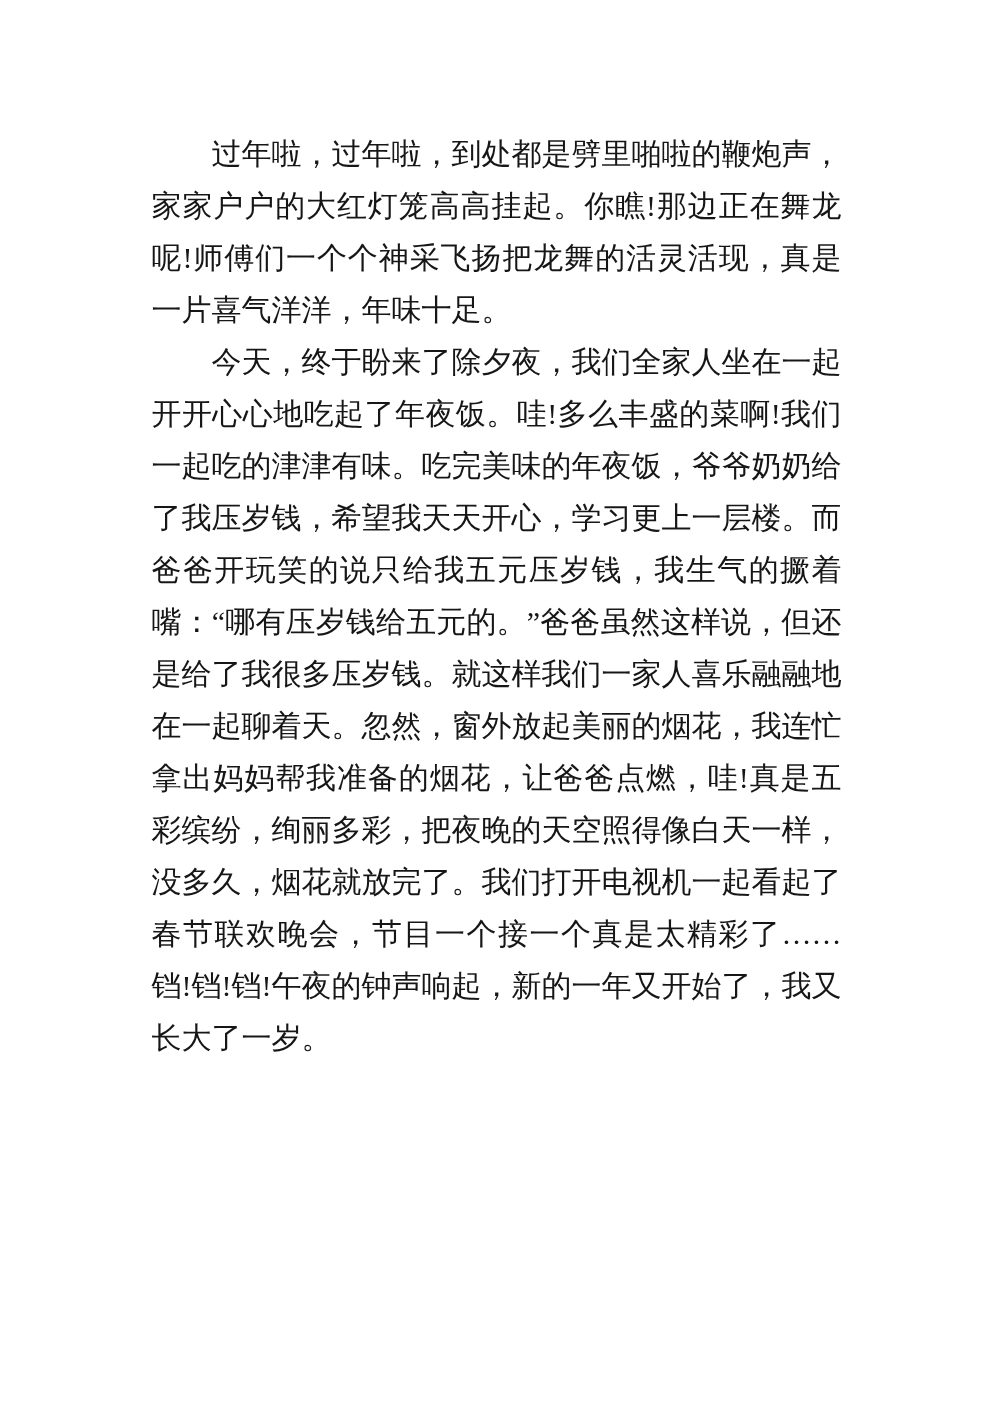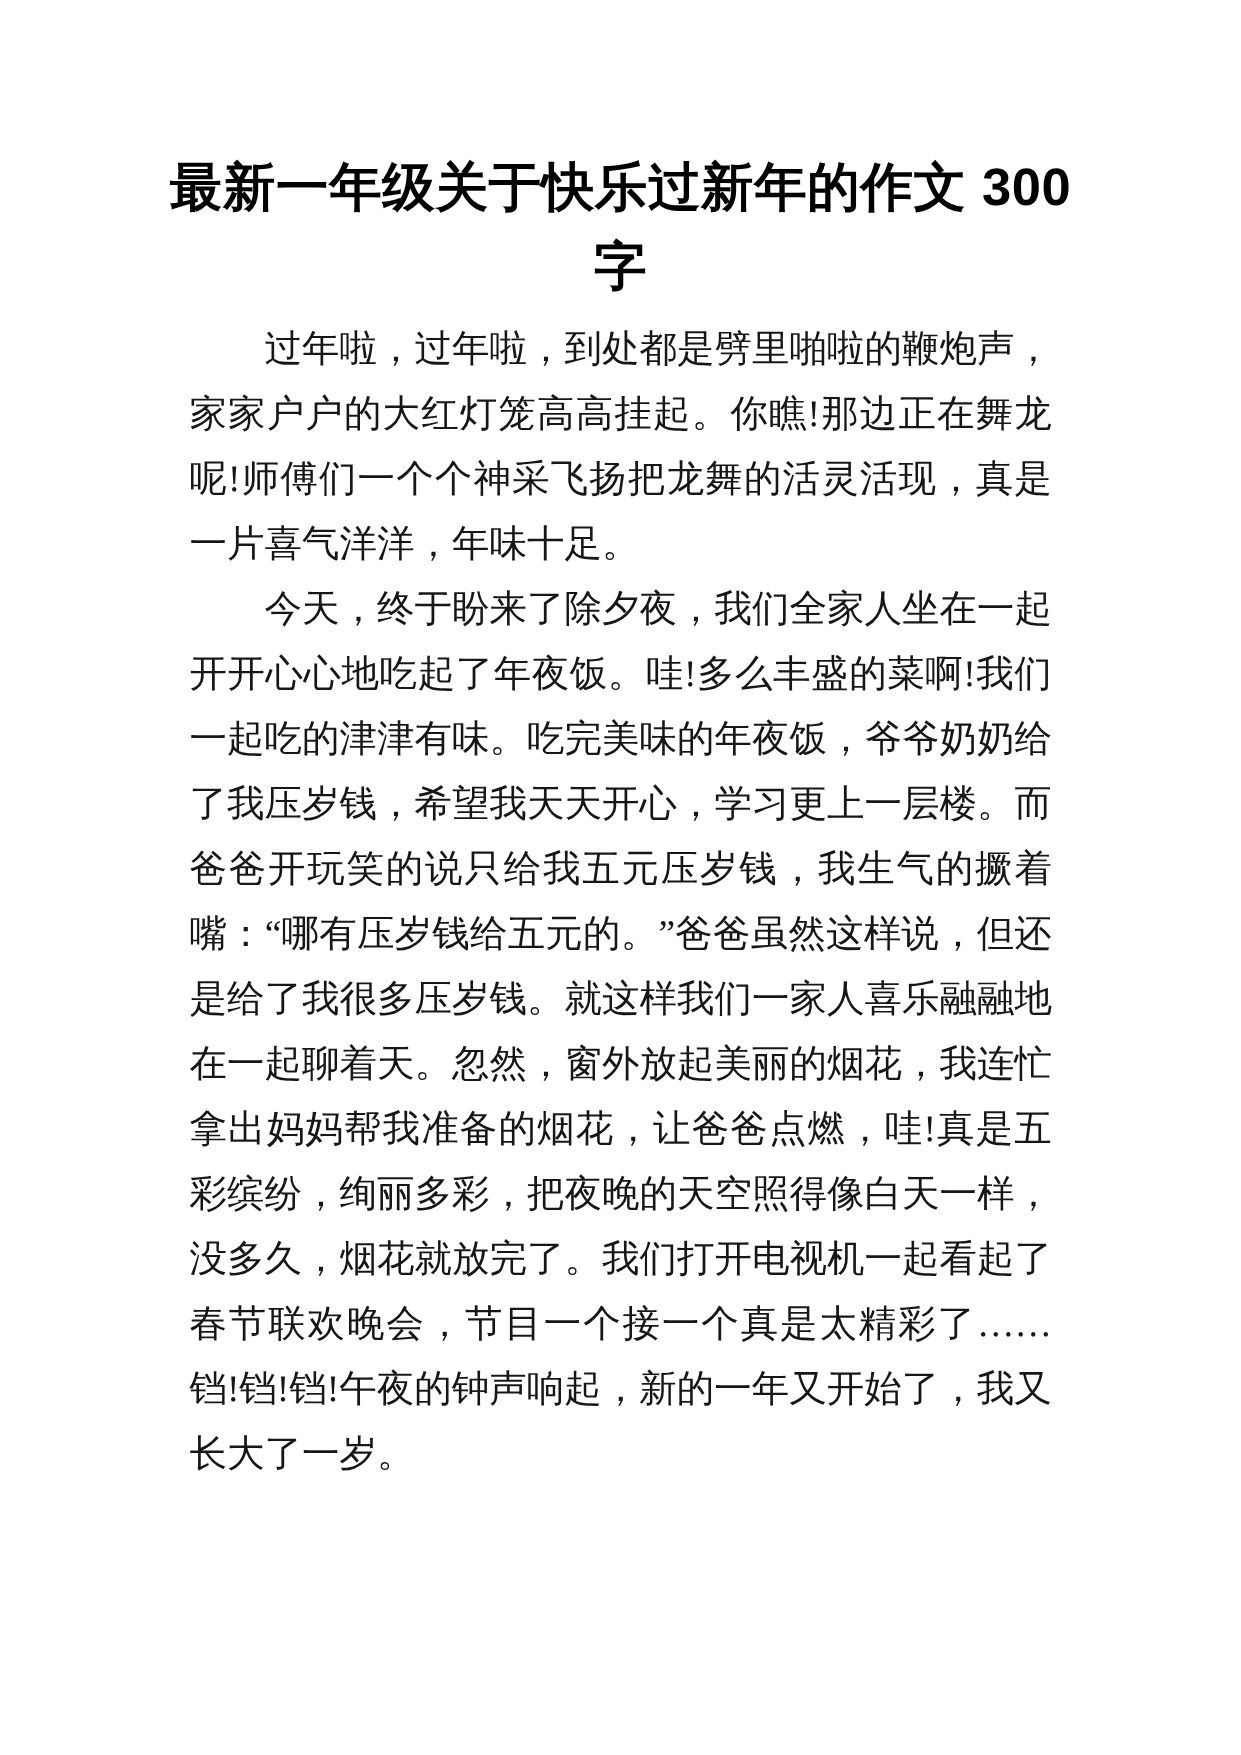--- a/index.html
+++ b/index.html
@@ -42,18 +42,17 @@
     margin: 0;
     padding: 0;
     text-indent: 2em;
     word-break: break-all;
   }
 </style>
 </head>
 <body>
 
 <div class="page">
-  <h1 class="essay-title">最新一年级关于快乐过新年的作文 300 字</h1>
   <div class="essay-body">
     <p>过年啦，过年啦，到处都是劈里啪啦的鞭炮声，家家户户的大红灯笼高高挂起。你瞧!那边正在舞龙呢!师傅们一个个神采飞扬把龙舞的活灵活现，真是一片喜气洋洋，年味十足。</p>
     <p>今天，终于盼来了除夕夜，我们全家人坐在一起开开心心地吃起了年夜饭。哇!多么丰盛的菜啊!我们一起吃的津津有味。吃完美味的年夜饭，爷爷奶奶给了我压岁钱，希望我天天开心，学习更上一层楼。而爸爸开玩笑的说只给我五元压岁钱，我生气的撅着嘴：“哪有压岁钱给五元的。”爸爸虽然这样说，但还是给了我很多压岁钱。就这样我们一家人喜乐融融地在一起聊着天。忽然，窗外放起美丽的烟花，我连忙拿出妈妈帮我准备的烟花，让爸爸点燃，哇!真是五彩缤纷，绚丽多彩，把夜晚的天空照得像白天一样，没多久，烟花就放完了。我们打开电视机一起看起了春节联欢晚会，节目一个接一个真是太精彩了……铛!铛!铛!午夜的钟声响起，新的一年又开始了，我又长大了一岁。</p>
   </div>
 </div>
 
 </body></html>

